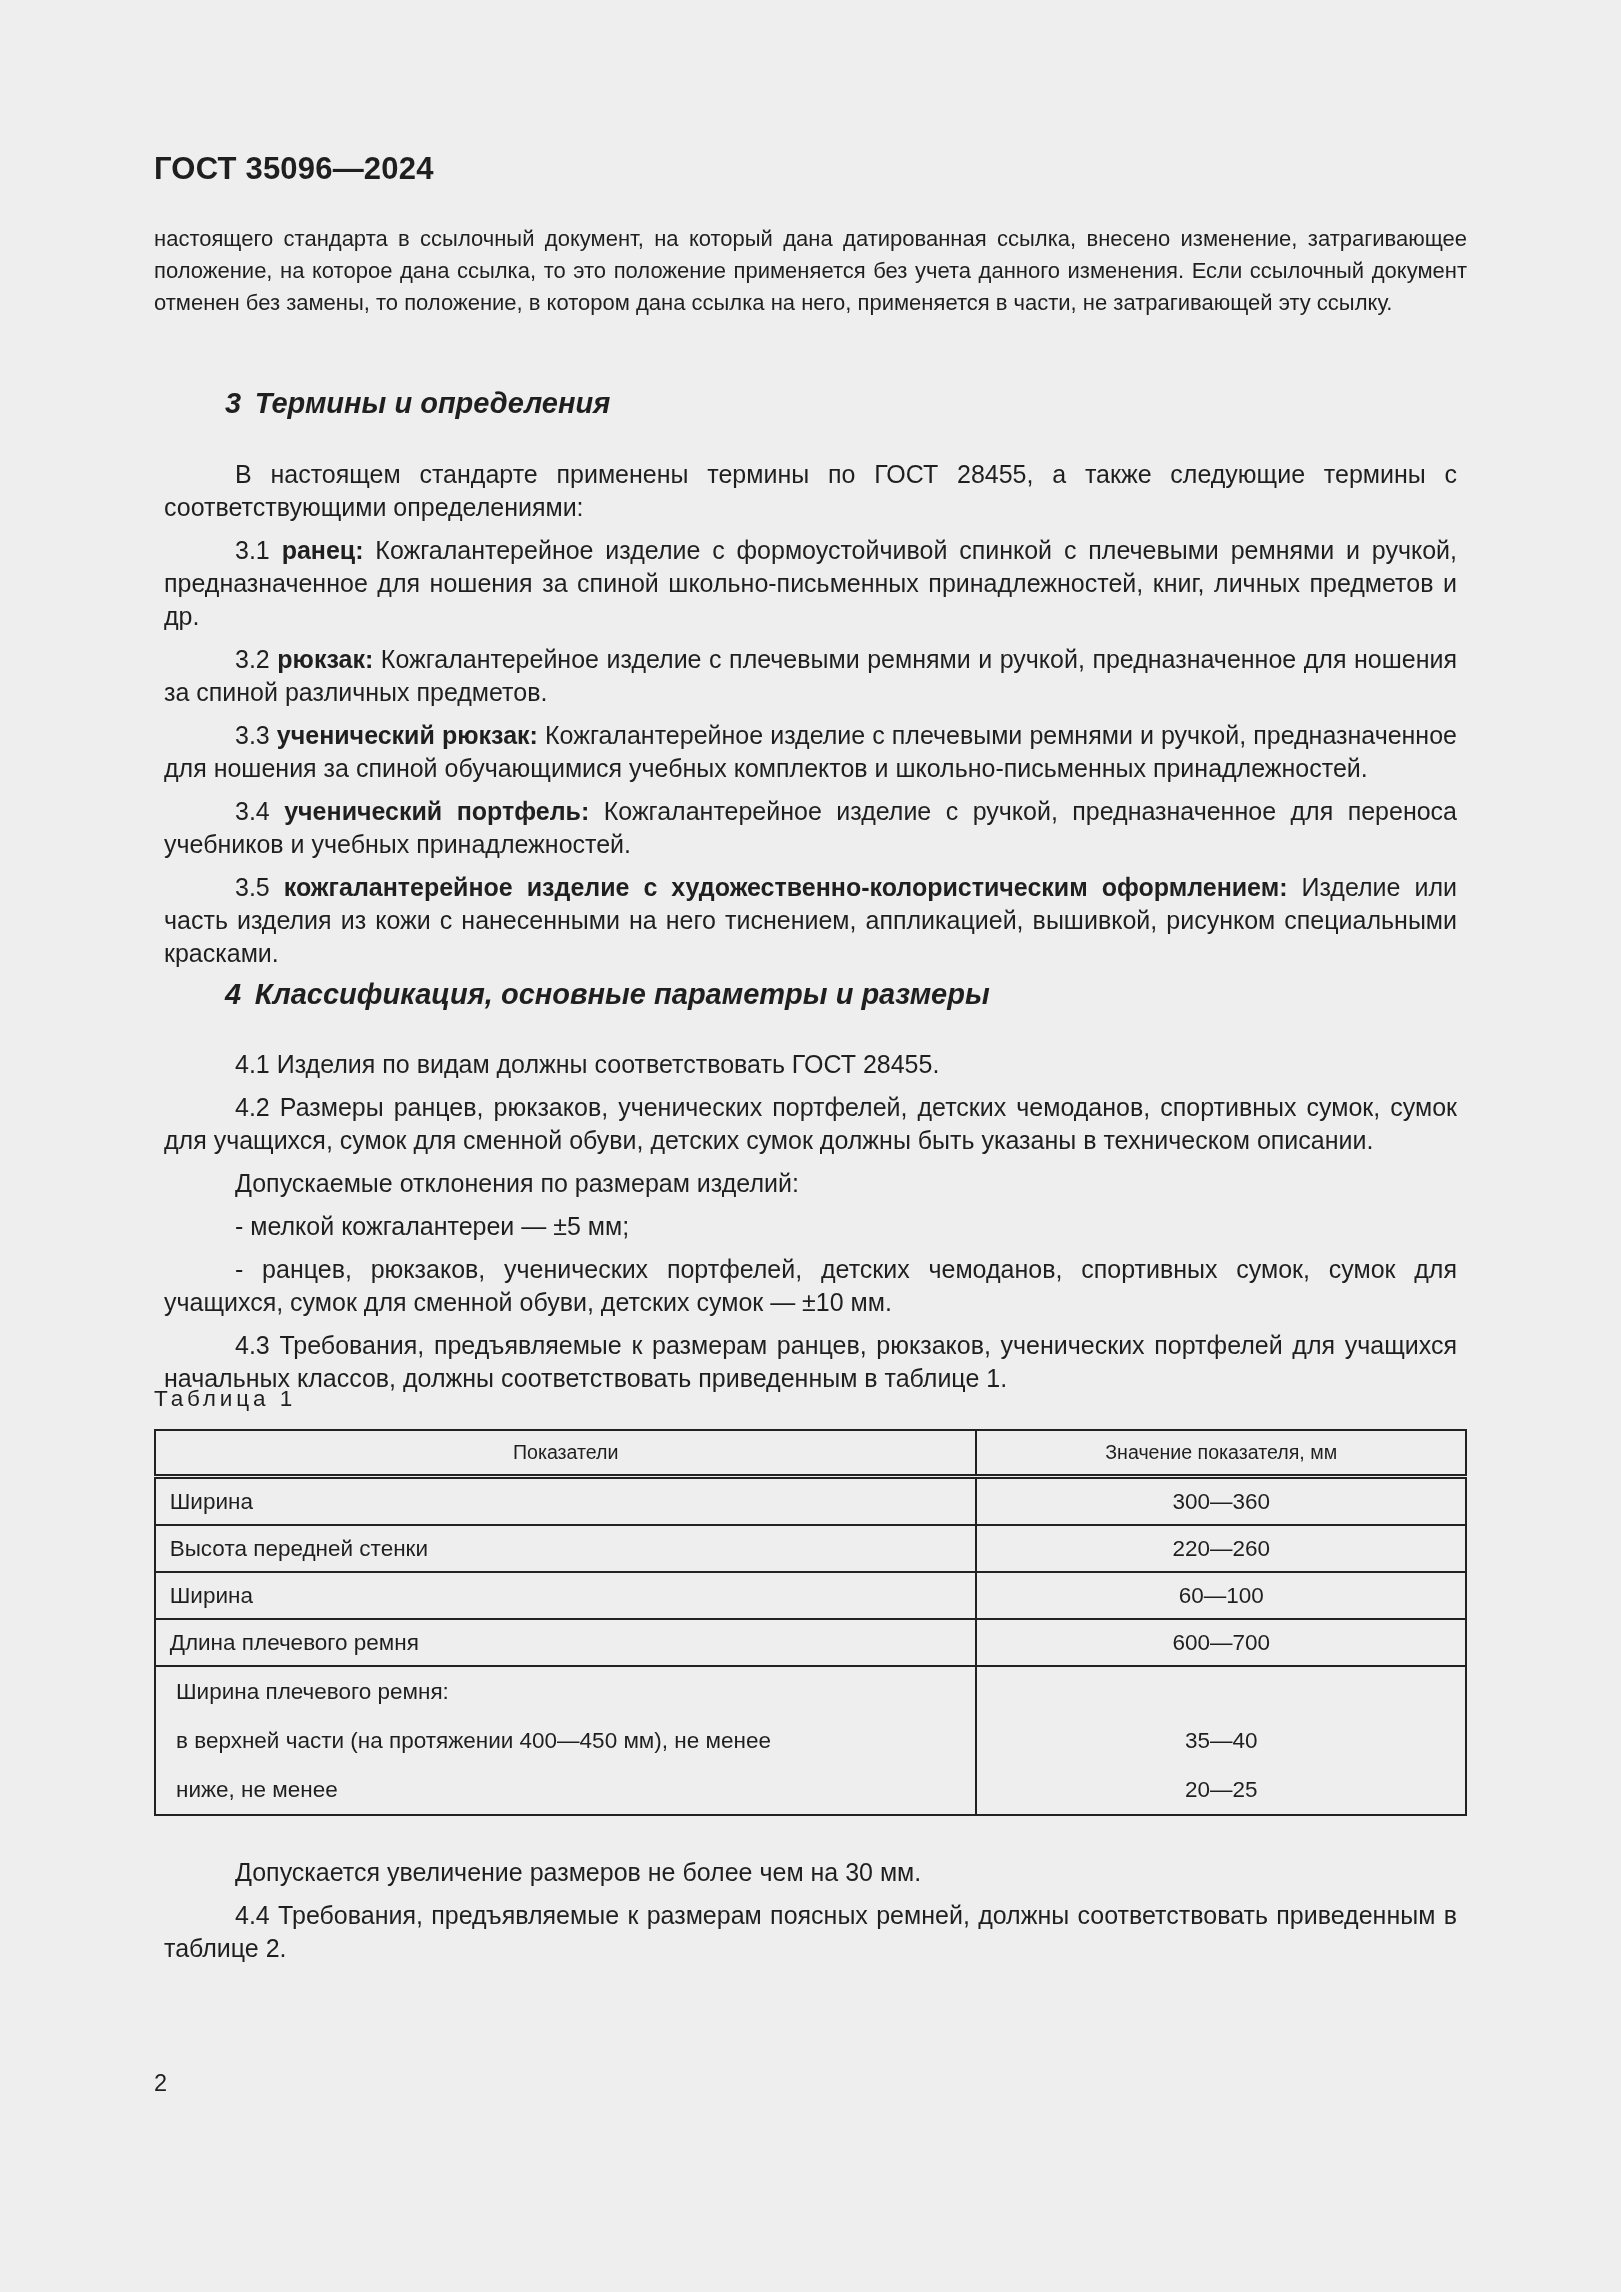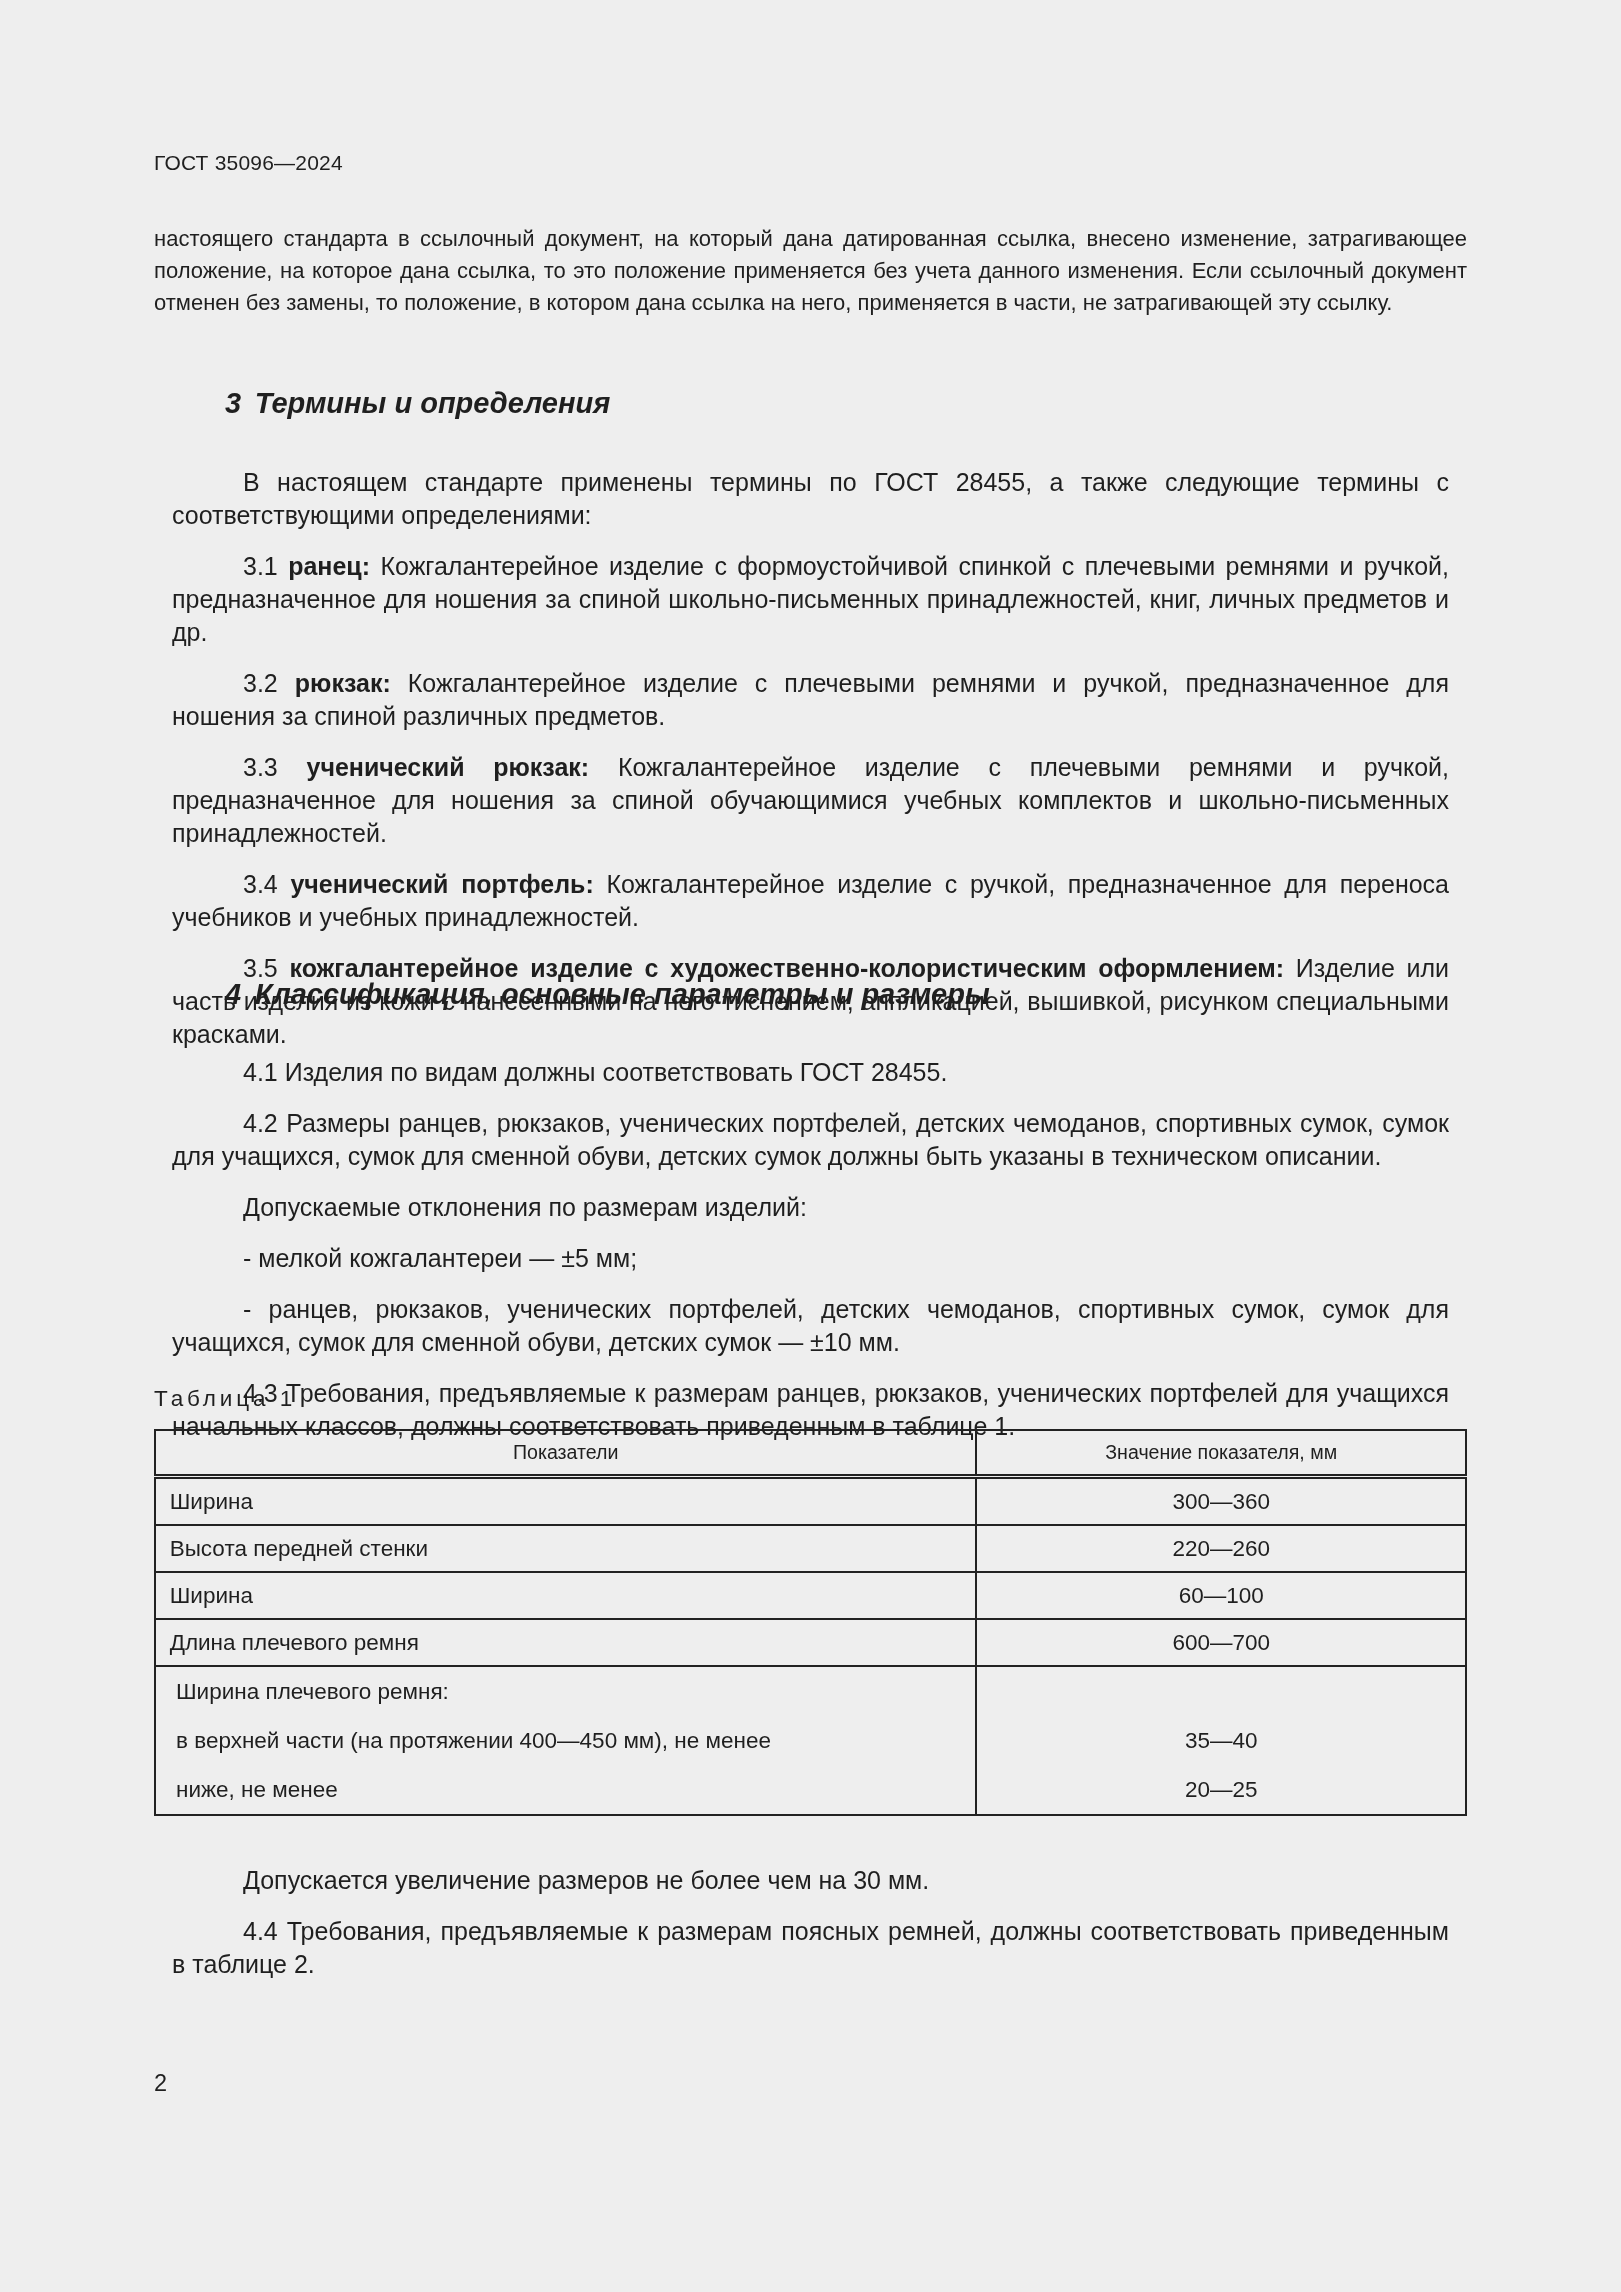--- a/index.html
+++ b/index.html
@@ -18,22 +18,22 @@
     .page {
       position: absolute;
       left: 154px;
       top: 0;
       width: 1313px;
     }
     .doc-header {
       position: absolute;
       top: 151px;
       left: 0;
-      font-size: 21px;
-      font-weight: normal;
+      font-size: 31px;
+      font-weight: bold;
       letter-spacing: 0.2px;
     }
     .intro {
       position: absolute;
       top: 223px;
       left: 0;
       width: 1313px;
       font-size: 22px;
       line-height: 32px;
       text-align: justify;
@@ -48,21 +48,21 @@
     }
     .section-title .num { margin-right: 13.7px; }
     .block {
       position: absolute;
       left: 0;
       width: 1313px;
       font-size: 25px;
       line-height: 33px;
     }
     .block p {
-      margin: 18px;
+      margin: 10px;
       text-indent: 71px;
       text-align: justify;
     }
     .block p.last-left { text-align-last: left; }
     .block b { font-weight: bold; }
     .table-caption {
       position: absolute;
       left: 0;
       top: 1386px;
       font-size: 22.5px;

